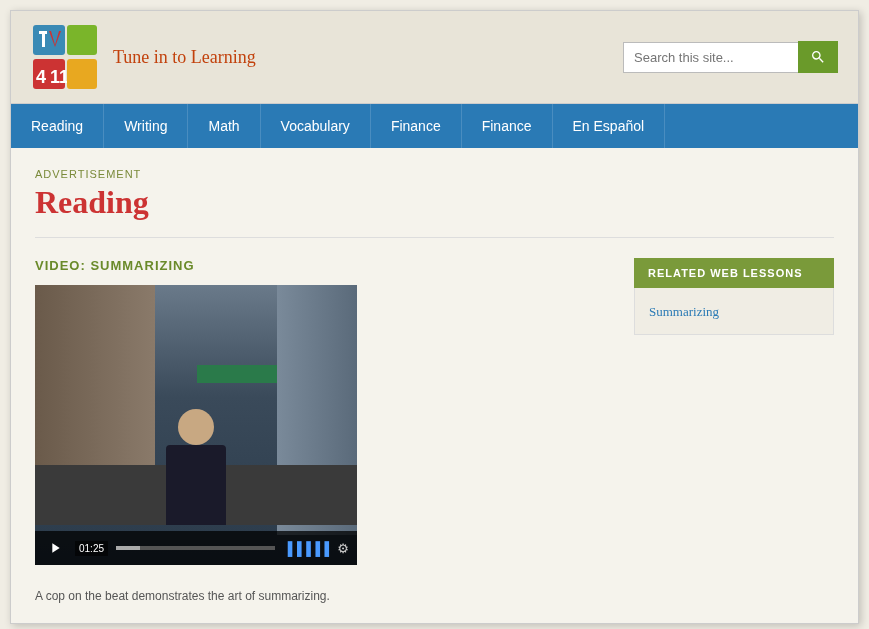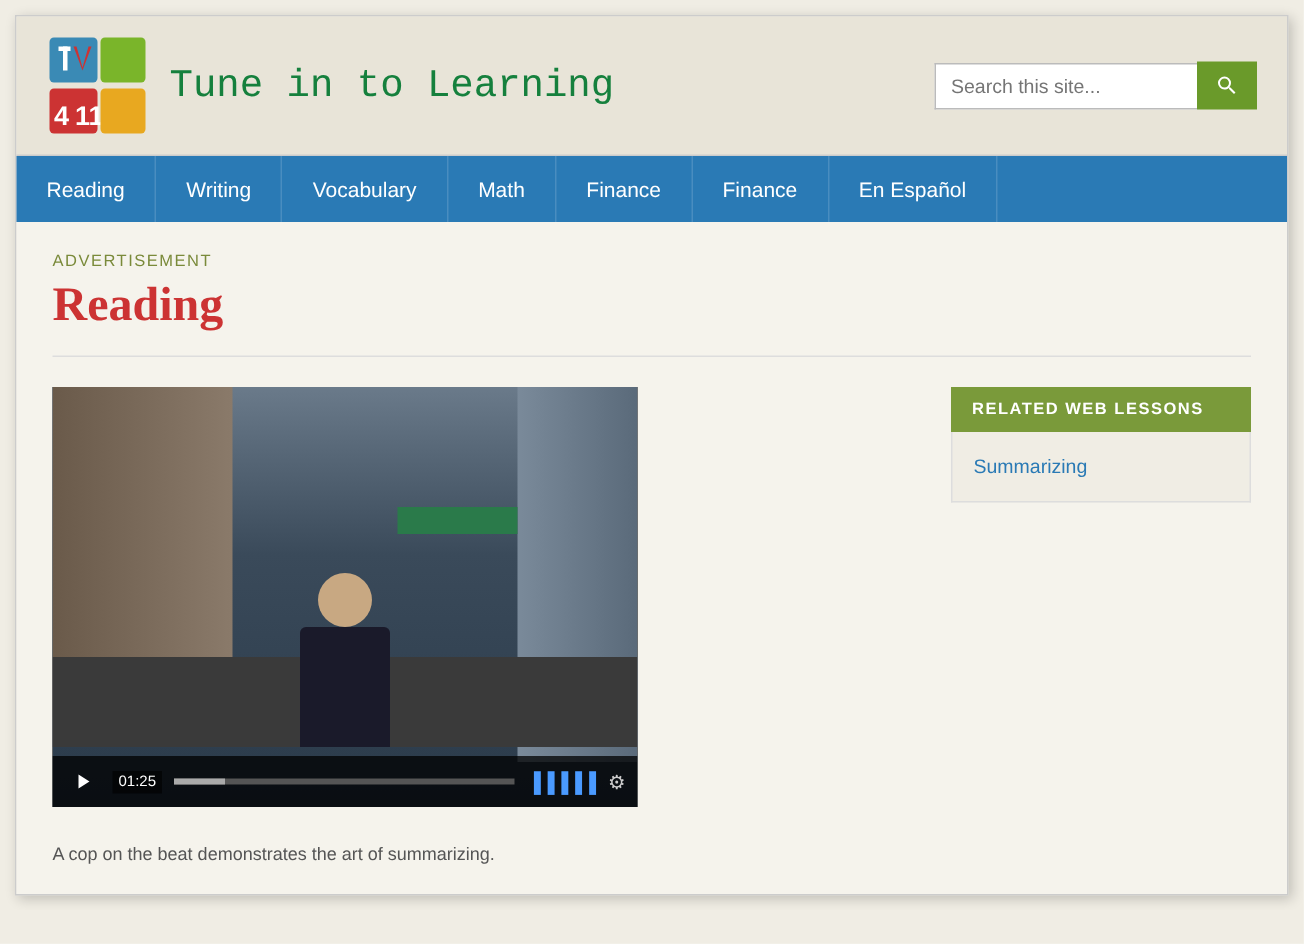--- a/index.html
+++ b/index.html
@@ -27,24 +27,24 @@
       display: flex;
       align-items: center;
       gap: 14px;
     }
     .logo-icon {
       width: 68px;
       height: 68px;
       flex-shrink: 0;
     }
     .site-title {
-      font-size: 26px;
-      color: #15803d;
+      font-size: 18px;
+      color: #c2410c;
       font-weight: normal;
-      font-family: Liberation Mono, monospace;
+      font-family: Liberation Serif, serif;
     }
     .search-area {
       display: flex;
       align-items: center;
     }
     .search-input {
       width: 175px;
       padding: 7px 10px;
       border: 1px solid #bbb;
       border-right: none;
@@ -122,23 +122,23 @@
       font-size: 13px;
       font-weight: bold;
       color: #6a8a2a;
       letter-spacing: 1px;
       text-transform: uppercase;
       margin-bottom: 12px;
     }
 
     
     .video-player {
-      width: 390px;
+      width: 322px;
       height: 280px;
-      background: #000000;
+      background: #14532d;
       position: relative;
       overflow: hidden;
     }
     .video-scene {
       width: 100%;
       height: 100%;
       background: linear-gradient(to bottom, #6a7a8a 0%, #3a4a5a 40%, #2a3a4a 100%);
       position: relative;
       display: flex;
       align-items: center;
@@ -253,20 +253,21 @@
       font-weight: bold;
       letter-spacing: 1px;
       padding: 9px 14px;
       text-transform: uppercase;
     }
     .related-body {
       background: #f0ede4;
       border: 1px solid #ddd;
       border-top: none;
       padding: 14px;
+      font-family: Liberation Serif, serif;
     }
     .related-link {
       color: #2a7ab5;
       font-size: 13px;
       text-decoration: none;
       cursor: pointer;
     }
   </style>
 </head>
 <body>
@@ -304,34 +305,35 @@
         <svg viewBox="0 0 24 24">
           <path d="M15.5 14h-.79l-.28-.27A6.471 6.471 0 0 0 16 9.5 6.5 6.5 0 1 0 9.5 16c1.61 0 3.09-.59 4.23-1.57l.27.28v.79l5 4.99L20.49 19l-4.99-5zm-6 0C7.01 14 5 11.99 5 9.5S7.01 5 9.5 5 14 7.01 14 9.5 11.99 14 9.5 14z"></path>
         </svg>
       </button>
     </div>
   </div>
 
   <nav class="nav-bar">
     <a class="nav-item">Reading</a>
     <a class="nav-item">Writing</a>
+    <a class="nav-item">Math</a>
     <a class="nav-item">Vocabulary</a>
-    <a class="nav-item">Math</a>
     <a class="nav-item">Finance</a>
     <a class="nav-item">Finance</a>
     <a class="nav-item">En Español</a>
   </nav>
 
   <div class="main-content">
     <div class="advertisement-label">Advertisement</div>
     <h1 class="page-title">Reading</h1>
 
     <div class="content-row">
 
       <div class="video-section">
+        <div class="video-label">Video: Summarizing</div>
 
         <div class="video-player">
 
           <div class="video-scene">
             <div class="street-bg">
 
               <div class="building-left" style="background: linear-gradient(to right, #6a5a4a, #8a7a6a);"></div>
               <div class="building-right" style="background: linear-gradient(to left, #5a6a7a, #7a8a9a);"></div>
 
               <div class="awning"></div>

